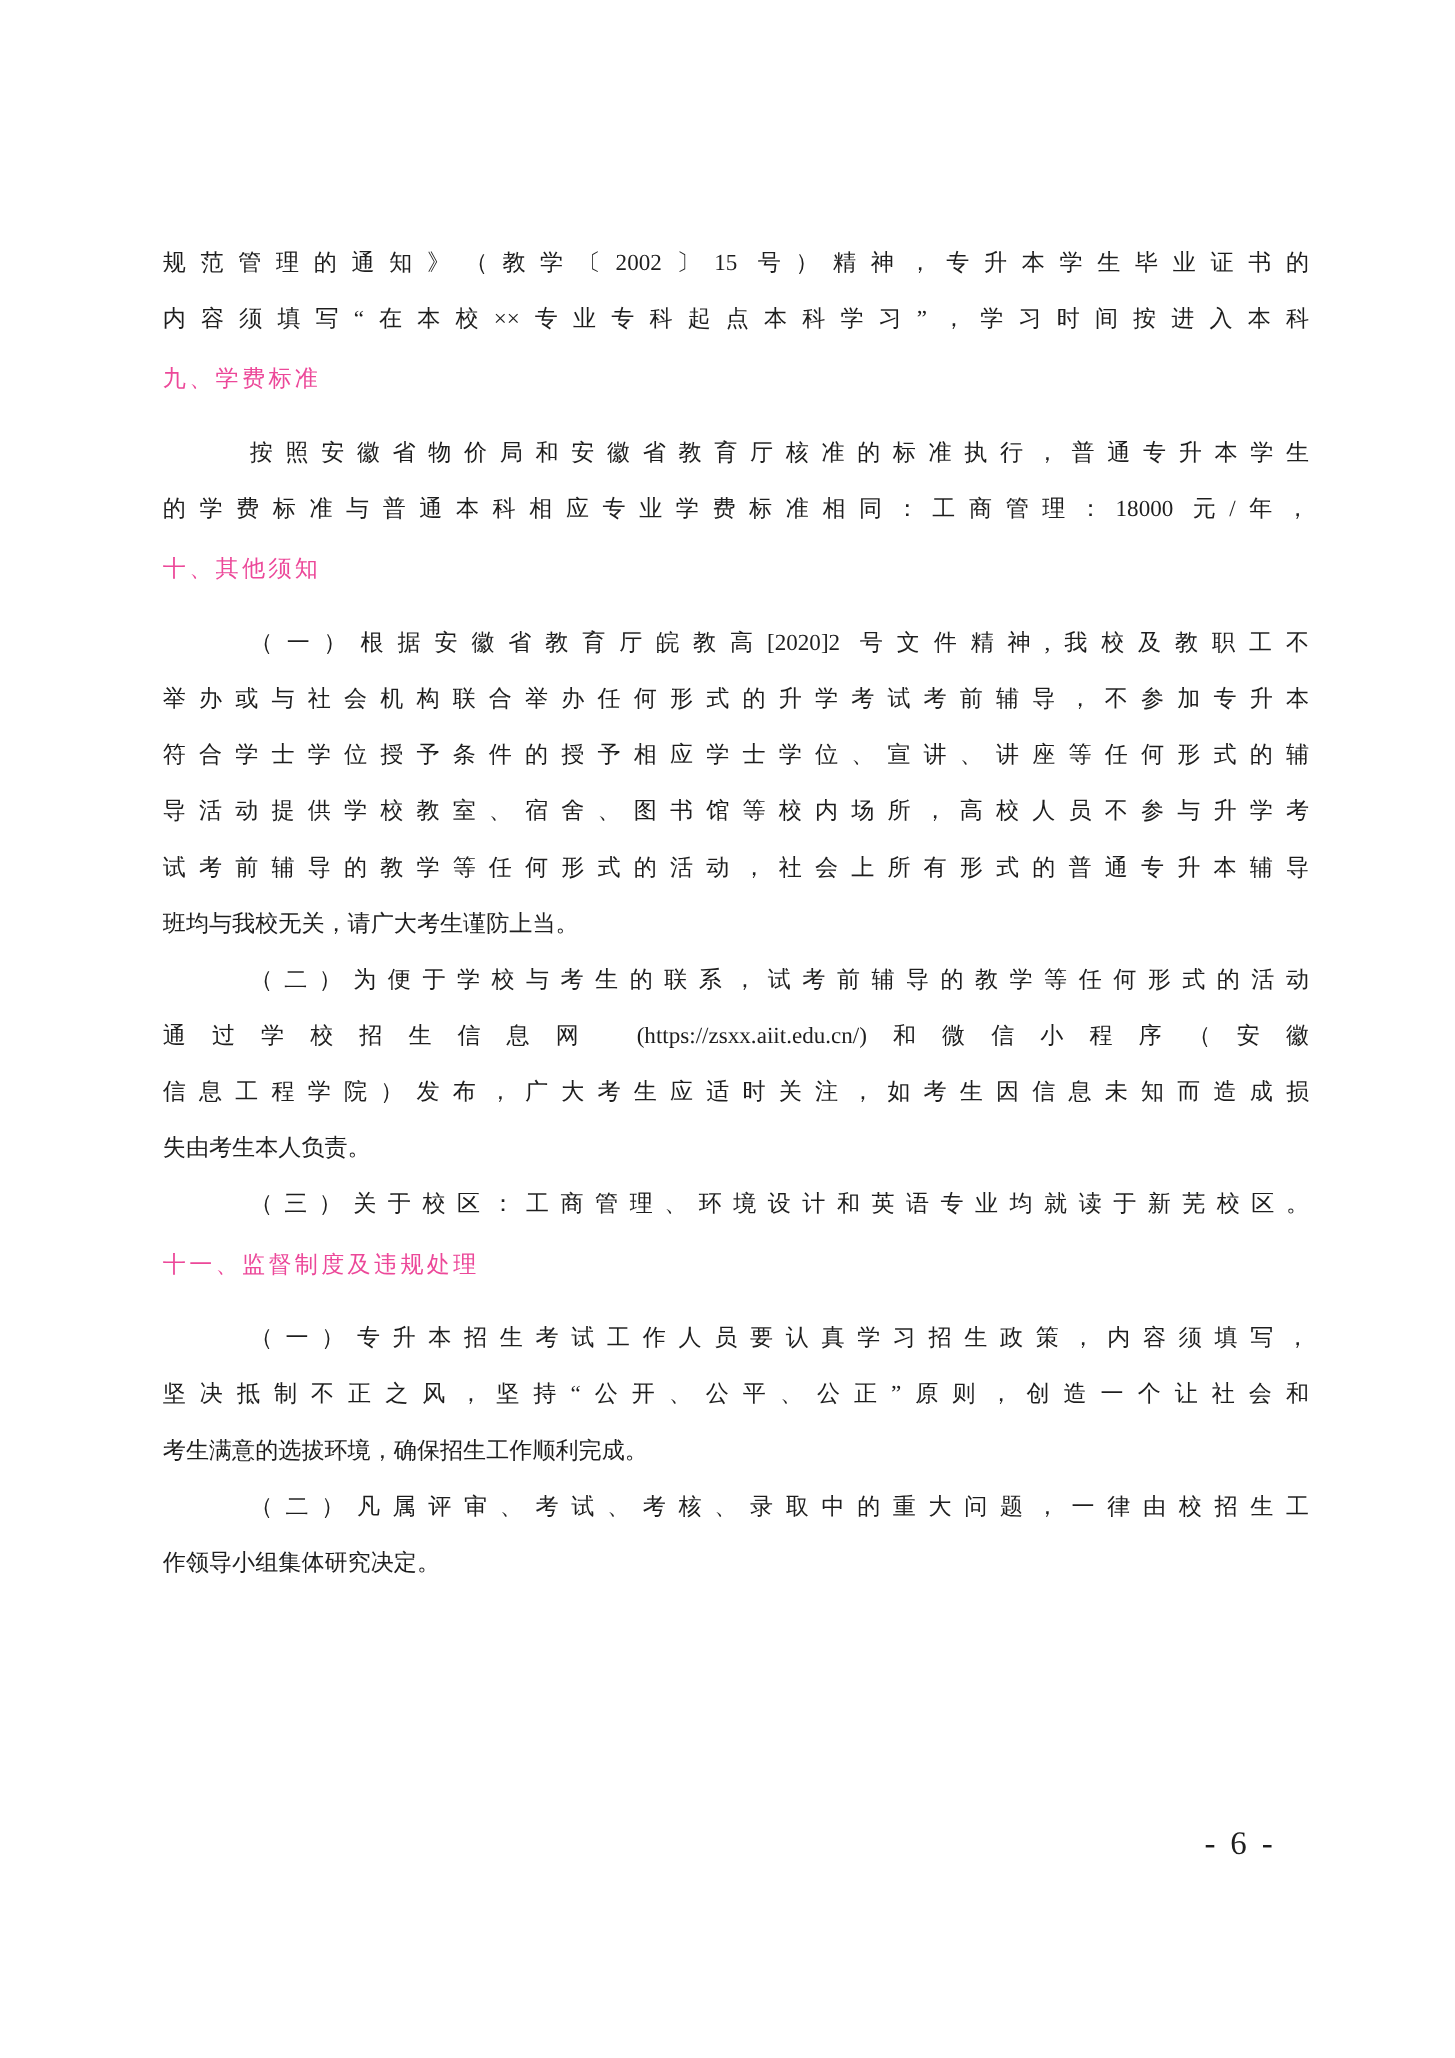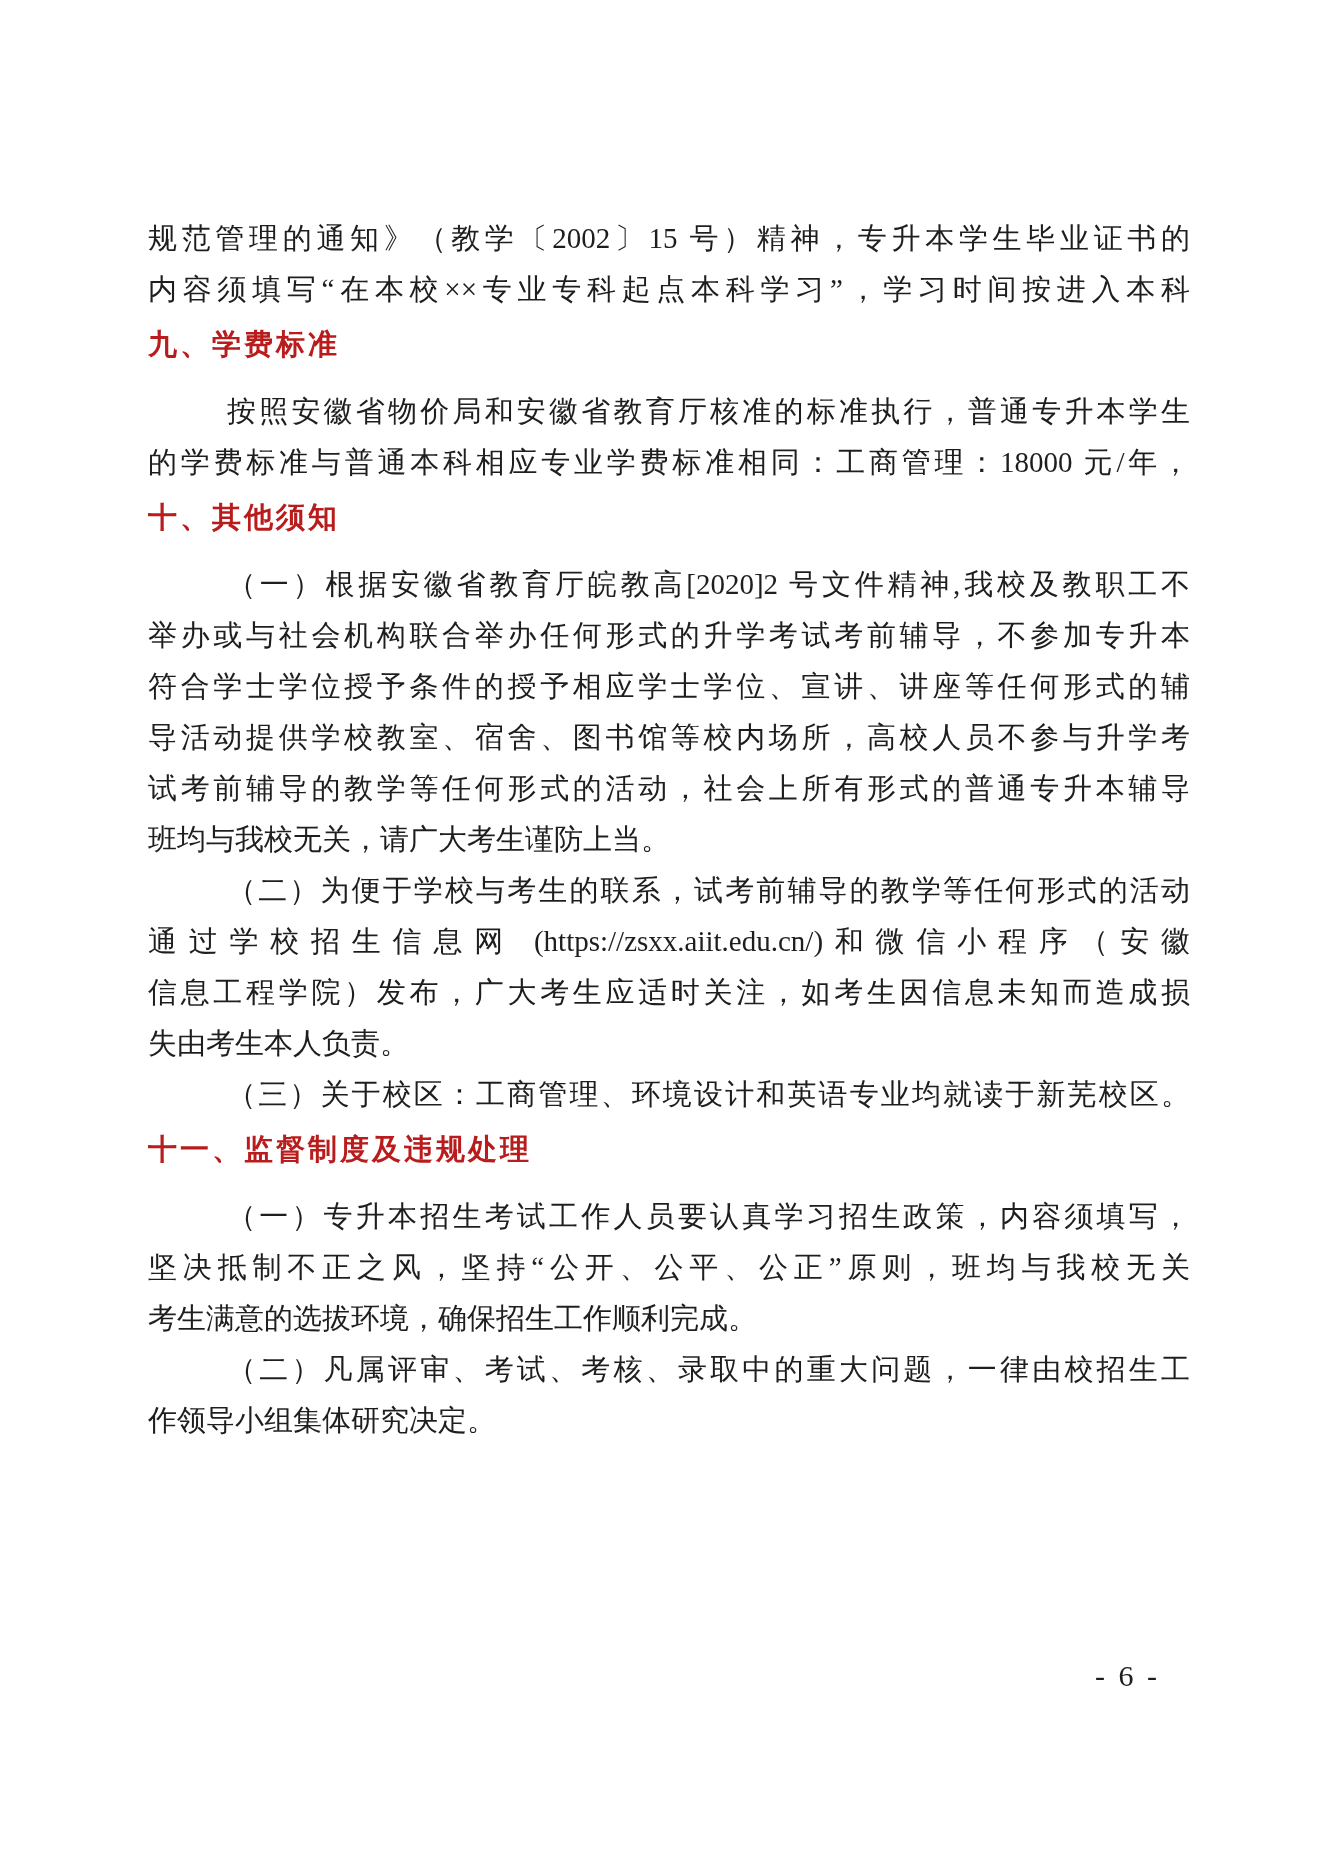--- a/index.html
+++ b/index.html
@@ -17,21 +17,21 @@
     width: 1323px;
     height: 1871px;
     background: #ffffff;
     overflow: hidden;
   }
   .doc {
     position: absolute;
     left: 148px;
     top: 213px;
     width: 1042px;
-    font-size: 29px;
+    font-size: 21px;
     line-height: 51px;
     color: #1e1e1e;
   }
   .para {
     margin: 0;
   }
   .line {
     height: 51px;
     overflow: hidden;
     text-align: left;
@@ -40,22 +40,22 @@
     text-align: justify;
     text-align-last: justify;
   }
   .line.indent {
     padding-left: 79px;
   }
   .heading {
     height: 51px;
     overflow: hidden;
     margin: 4px 0 16px 0;
-    font-weight: 700;
-    color: #b91c1c;
+    font-weight: 400;
+    color: #ec4899;
     letter-spacing: 3px;
   }
   .pageno {
     position: absolute;
     top: 1659px;
     right: 163px;
     font-size: 30px;
     line-height: 34px;
     color: #1e1e1e;
     letter-spacing: 3px;
@@ -89,21 +89,21 @@
         <div class="line fill">通过学校招生信息网 (https://zsxx.aiit.edu.cn/)和微信小程序（安徽</div>
         <div class="line fill">信息工程学院）发布，广大考生应适时关注，如考生因信息未知而造成损</div>
         <div class="line">失由考生本人负责。</div>
       </div>
       <div class="para">
         <div class="line fill indent">（三）关于校区：工商管理、环境设计和英语专业均就读于新芜校区。</div>
       </div>
       <div class="heading">十一、监督制度及违规处理</div>
       <div class="para">
         <div class="line fill indent">（一）专升本招生考试工作人员要认真学习招生政策，内容须填写，</div>
-        <div class="line fill">坚决抵制不正之风，坚持“公开、公平、公正”原则，班均与我校无关</div>
+        <div class="line fill">坚决抵制不正之风，坚持“公开、公平、公正”原则，创造一个让社会和</div>
         <div class="line">考生满意的选拔环境，确保招生工作顺利完成。</div>
       </div>
       <div class="para">
         <div class="line fill indent">（二）凡属评审、考试、考核、录取中的重大问题，一律由校招生工</div>
         <div class="line">作领导小组集体研究决定。</div>
       </div>
     </div>
   <div class="pageno">- 6 -</div>
 </div>
 

